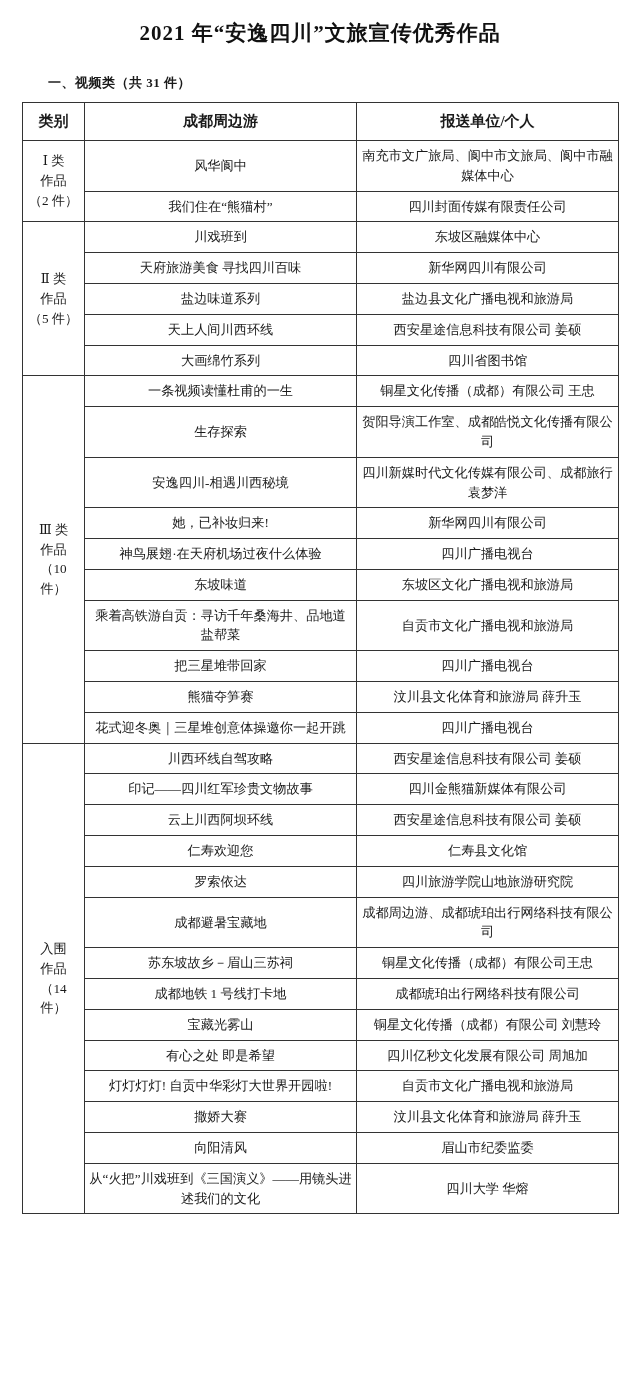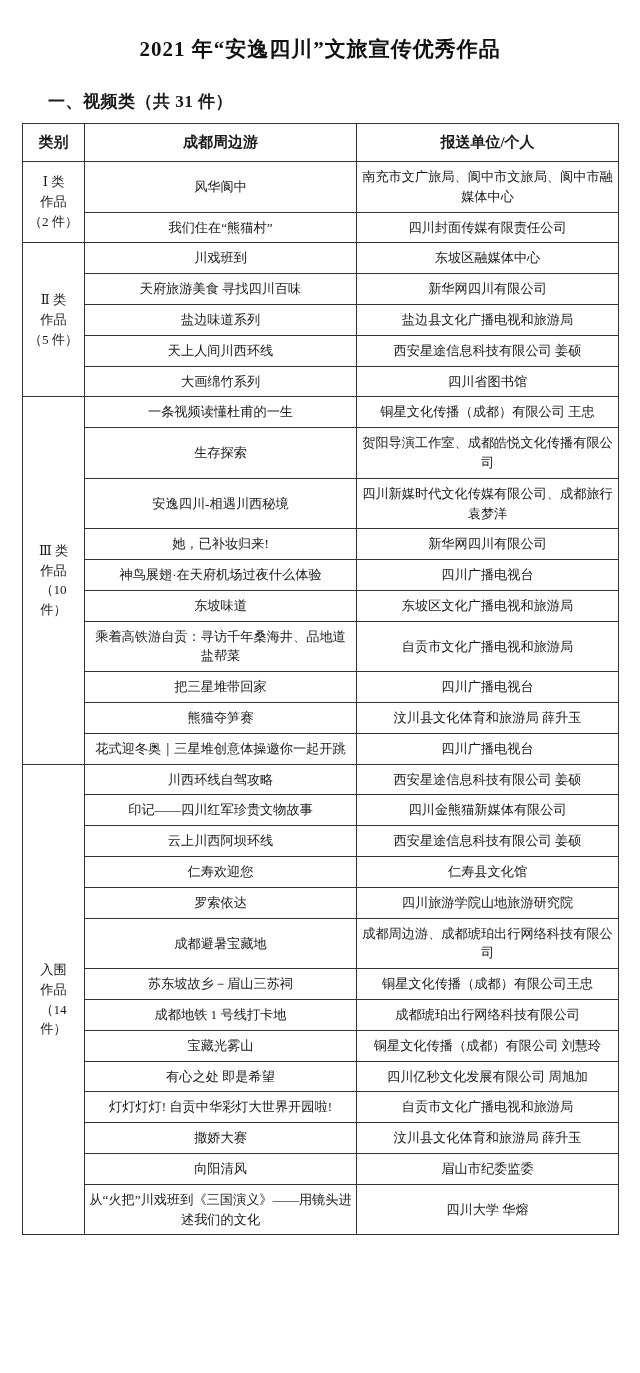--- a/index.html
+++ b/index.html
@@ -13,26 +13,26 @@
   .page {
     width: 640px;
     padding: 14px 22px 18px 22px;
   }
   .doc-title {
     text-align: center;
     font-size: 21px;
     font-weight: bold;
     letter-spacing: 1px;
     line-height: 1.45;
-    margin: 20px 0 0 0;
+    margin: 4px 0 0 0;
     color: #111;
   }
   .doc-title .line2 { display: block; }
   .section-head {
-    font-size: 17px;
+    font-size: 13px;
     font-weight: bold;
     margin: 26px 0 10px 26px;
     letter-spacing: 0.5px;
   }
   table.award-table {
     width: 596px;
     border-collapse: collapse;
     table-layout: fixed;
     border: 1.6px solid #222;
   }

